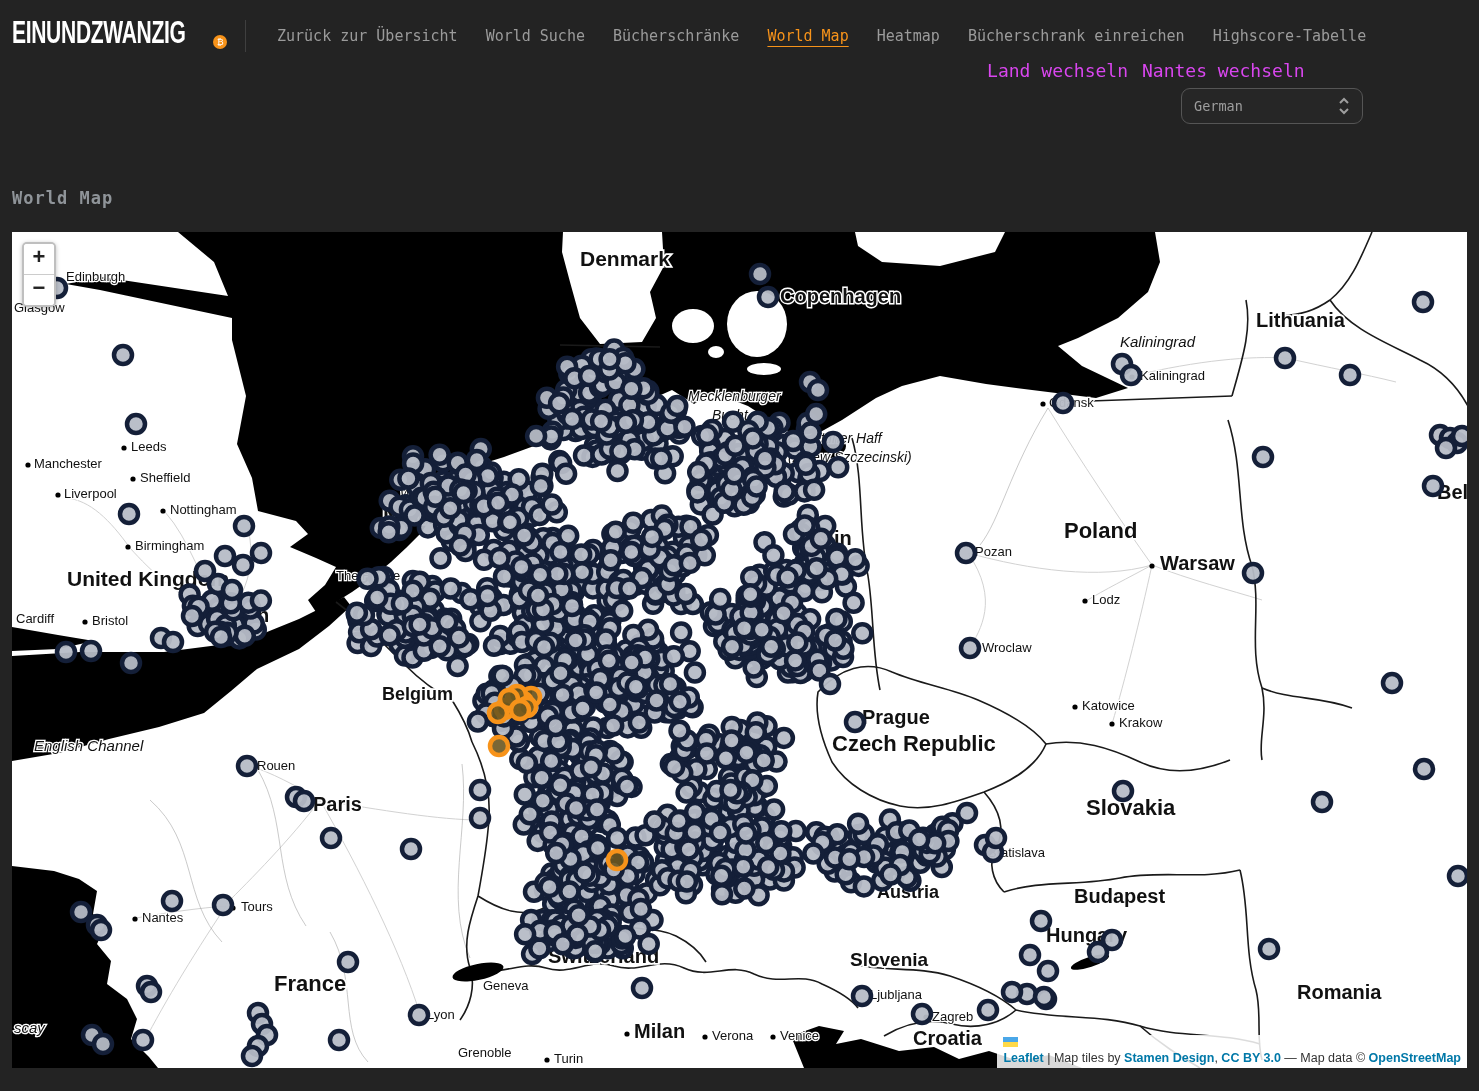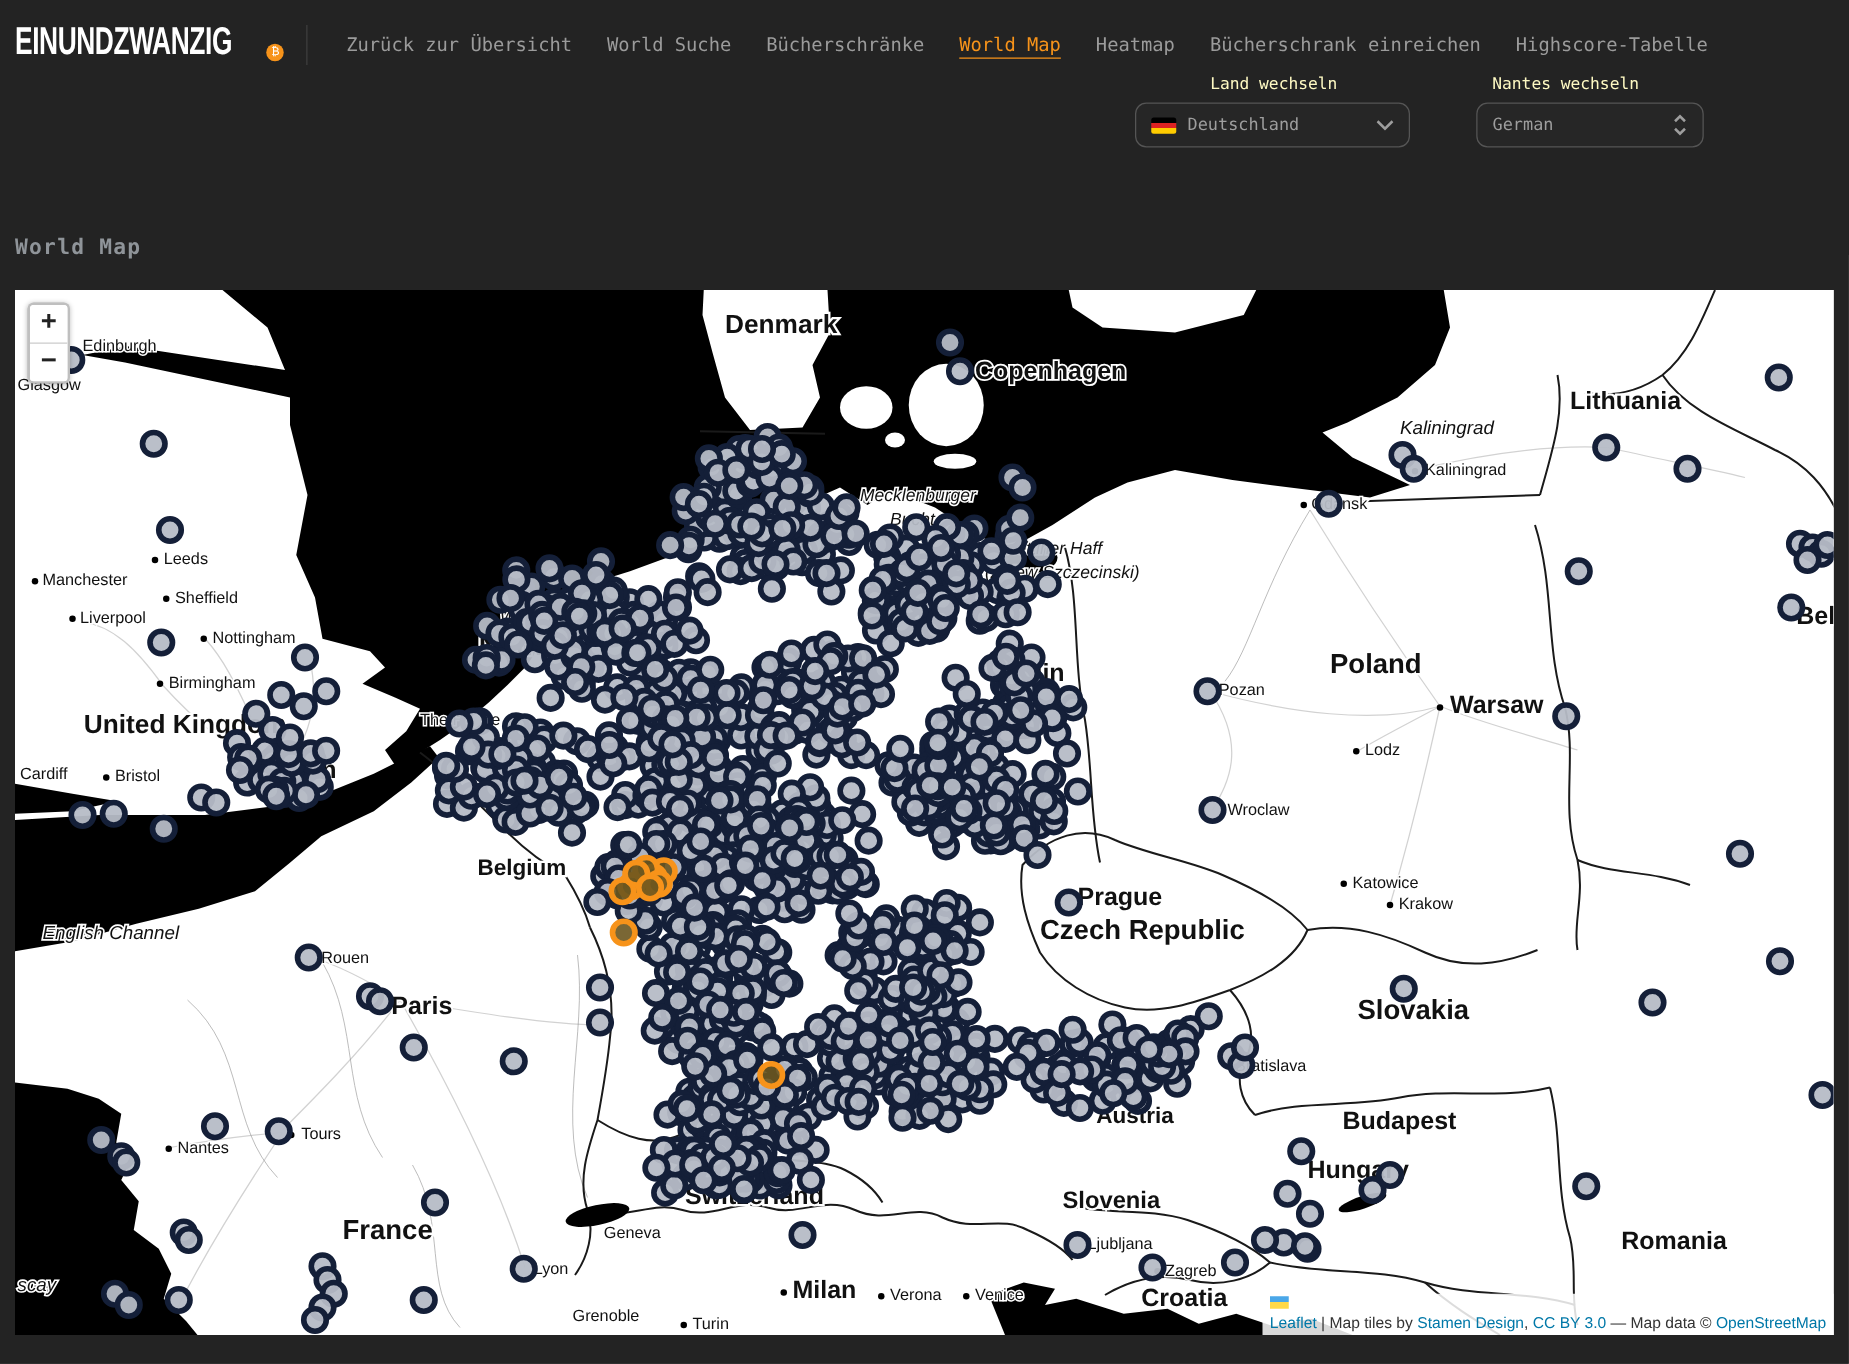--- a/index.html
+++ b/index.html
@@ -9,42 +9,42 @@
   .logo-text{font-family:"Liberation Sans",sans-serif;font-weight:800;font-size:31px;line-height:34px;
     color:#fff;letter-spacing:-0.5px;transform:scaleX(.68);transform-origin:left center;white-space:nowrap;}
   .logo-badge{display:inline-block;width:14px;height:14px;border-radius:50%;background:#f7931a;color:#fff;
     font-size:9px;line-height:14px;text-align:center;font-family:"DejaVu Sans",sans-serif;margin-left:-54px;margin-bottom:1px;}
   .nav-divider{position:absolute;left:245px;top:20px;width:1px;height:32px;background:#3f3f3f;}
   nav{position:absolute;left:277px;top:27px;display:flex;gap:28px;white-space:nowrap;}
   nav a{font-size:15px;color:#9b9b9b;text-decoration:none;cursor:pointer;}
   nav a.active{color:#f7931a;text-decoration:underline;text-underline-offset:5px;}
   
   .controls{position:absolute;top:60px;right:19px;display:flex;gap:12px;}
-  .field label{display:block;font-size:13px;color:#fef9c3;margin:0 0 7px 2px;text-align:center;}
+  .field label{display:block;font-size:18px;color:#d946ef;margin:0 0 7px 2px;}
   .select{height:36px;border:1px solid #555;border-radius:9px;display:flex;align-items:center;
     padding:0 12px;color:#9e9e9e;font-size:13.5px;background:#262626;cursor:pointer;box-sizing:border-box;}
   .select.country{width:220px;}
   .select.language{width:182px;margin-left:41px;}
   .select .grow{flex:1;}
   .flag-de{display:inline-block;width:20px;height:13px;border-radius:2px;margin-right:9px;
     background:linear-gradient(#000 0 33%,#dd2222 33% 66%,#ffcc00 66% 100%);}
   .chev{flex:none;}
   
   h1{position:absolute;left:12px;top:188px;margin:0;font-size:17px;font-weight:bold;color:#8f9499;letter-spacing:1px;}
   
   .map{position:absolute;left:12px;top:232px;width:1455px;height:836px;background:#fff;overflow:hidden;}
   .map svg{display:block;}
   .zoom-ctl{position:absolute;left:10px;top:10px;width:30px;border:2px solid rgba(0,0,0,.25);border-radius:5px;
     overflow:hidden;background:#fff;box-shadow:0 1px 4px rgba(0,0,0,.25);}
   .zoom-ctl a{display:block;width:30px;height:30px;line-height:28px;text-align:center;background:#fff;color:#222;
     font:bold 22px "Liberation Sans",sans-serif;text-decoration:none;cursor:pointer;}
   .zoom-ctl a + a{border-top:1px solid #ccc;}
   .attribution{position:absolute;right:0;bottom:0;background:rgba(255,255,255,.85);padding:1px 6px 2px 6px;
     font-family:"Liberation Sans",sans-serif;font-size:12.5px;color:#333;line-height:1.2;text-align:left;}
-  .attribution a{color:#0078a8;text-decoration:none;cursor:pointer;}
+  .attribution a{color:#0078a8;text-decoration:none;cursor:pointer;font-weight:bold;}
   .ua-flag{display:inline-block;width:15px;height:10px;background:linear-gradient(#4aa7e8 0 50%,#ffd948 50% 100%);}
   
   .lbl-water{font-style:italic;fill:#111;stroke:#fff;stroke-width:2.6px;paint-order:stroke;
     font-family:"Liberation Sans",sans-serif;}
   .lbl-country{font-weight:bold;fill:#111;stroke:#fff;stroke-width:3.6px;paint-order:stroke;
     font-family:"Liberation Sans",sans-serif;}
   .lbl-city{fill:#111;stroke:#fff;stroke-width:2.4px;paint-order:stroke;font-family:"Liberation Sans",sans-serif;}
   .lbl-city-major{fill:#111;font-weight:bold;stroke:#fff;stroke-width:2.8px;paint-order:stroke;
     font-family:"Liberation Sans",sans-serif;}
   .marker{fill:#b6bcc6;fill-opacity:.95;stroke:#141f38;stroke-width:4.5;}
@@ -66,27 +66,20 @@
       <a>World Suche</a>
       <a>Bücherschränke</a>
       <a class="active">World Map</a>
       <a>Heatmap</a>
       <a>Bücherschrank einreichen</a>
       <a>Highscore-Tabelle</a>
     </nav>
     <div class="controls">
       <div class="field">
         <label>Land wechseln</label>
-        <div class="select country">
-          <span class="flag-de"></span>
-          <span class="grow">Deutschland</span>
-          <svg class="chev" width="14" height="9" viewBox="0 0 14 9">
-            <path d="M1 1 L7 7 L13 1" fill="none" stroke="#9e9e9e" stroke-width="2"></path>
-          </svg>
-        </div>
       </div>
       <div class="field">
         <label>Nantes wechseln</label>
         <div class="select language">
           <span class="grow">German</span>
           <svg class="chev" width="12" height="18" viewBox="0 0 12 18">
             <path d="M2 6 L6 2 L10 6" fill="none" stroke="#9e9e9e" stroke-width="2"></path>
             <path d="M2 12 L6 16 L10 12" fill="none" stroke="#9e9e9e" stroke-width="2"></path>
           </svg>
         </div>

